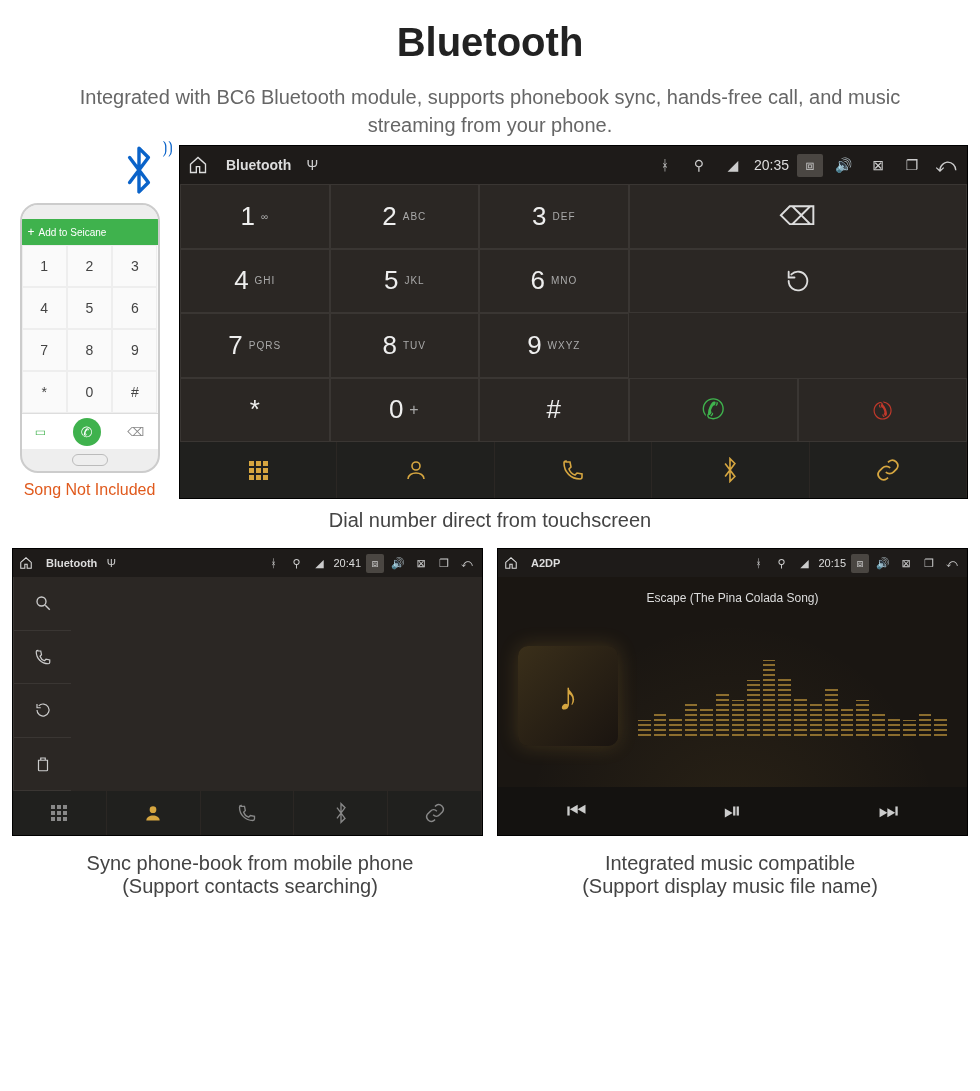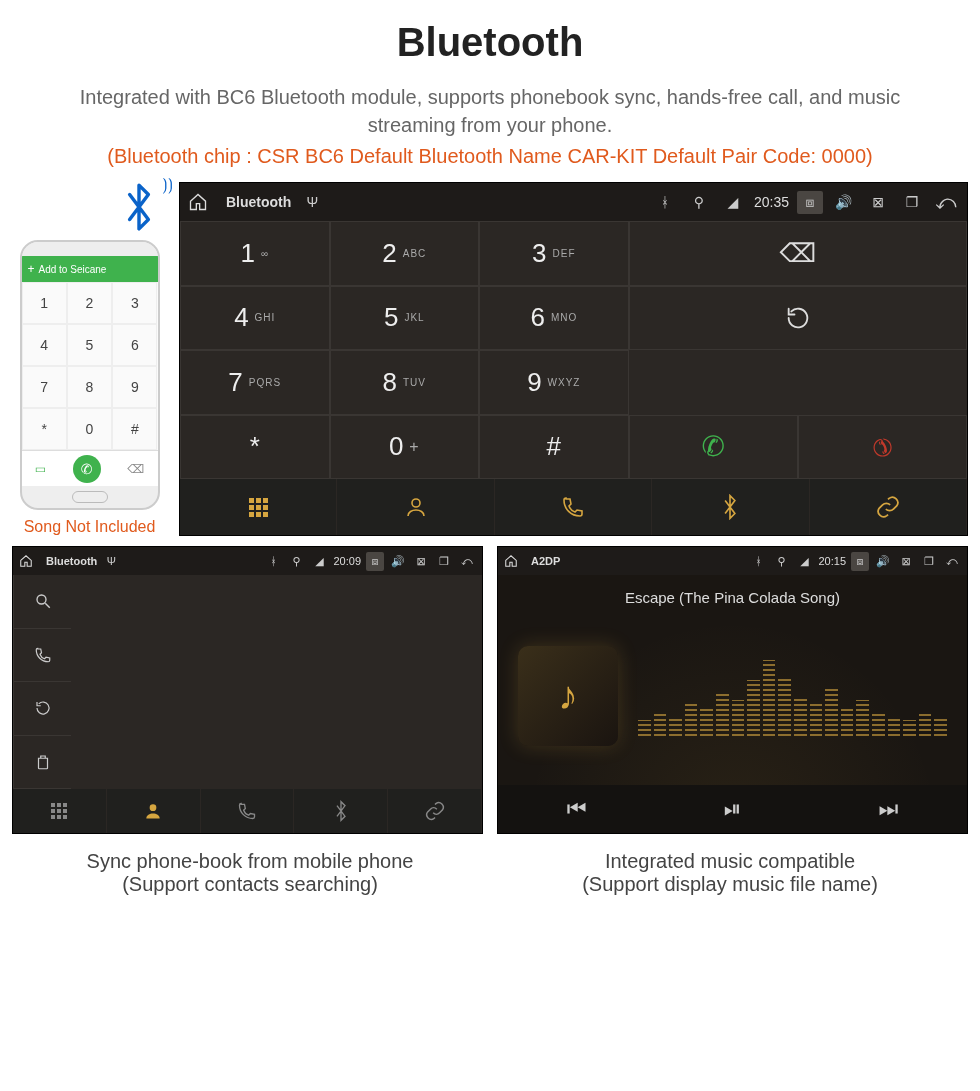--- a/index.html
+++ b/index.html
@@ -66,38 +66,37 @@
 .contacts-right { width:58px; display:flex; flex-direction:column; }
 .contacts-right .cr { flex:1; display:flex; align-items:center; justify-content:center; color:#ccc; font-size:18px; border-left:1px solid #3a3633; border-bottom:1px solid #3a3633; }
 
 .bottom-nav.sm { height:44px; }
 .bottom-nav.sm .bn { font-size:18px; }
 .bn.active { color:#d6a640; }
 .bn.dim { color:#888; }
 
 .music-body { flex:1; display:flex; flex-direction:column; align-items:center; justify-content:flex-start; position:relative; background:
   radial-gradient(circle at 50% 120%, rgba(214,166,64,0.08), transparent 60%), #1a1612; }
-.song-title { color:#ddd; font-size:15px; margin-top:14px; }
+.song-title { color:#ddd; font-size:12px; margin-top:14px; }
 .music-content { flex:1; display:flex; align-items:center; gap:20px; width:100%; padding:0 20px; }
 .album-art { width:100px; height:100px; background:linear-gradient(135deg,#3a2f1a,#1a1410); border-radius:10px; display:flex; align-items:center; justify-content:center; position:relative; box-shadow:0 0 20px rgba(214,166,64,0.2); }
 .album-art .note-bt { font-size:40px; color:#d6a640; }
 .equalizer { flex:1; height:80px; display:flex; align-items:flex-end; gap:3px; }
 .equalizer span { flex:1; background:repeating-linear-gradient(to top, #d6a640 0 2px, transparent 2px 5px); opacity:0.6; }
 .music-controls { height:48px; width:100%; display:flex; align-items:center; justify-content:space-around; color:#ccc; font-size:22px; background:#141210; }
 
 svg { display:block; }
 </style>
 </head>
 <body>
 
 <div class="page">
 
   <div class="title">Bluetooth</div>
   <div class="description">Integrated with BC6 Bluetooth module, supports phonebook sync, hands-free call, and music streaming from your phone.</div>
-  <div class="specs">(Bluetooth chip : CSR BC6     Default Bluetooth Name CAR-KIT     Default Pair Code: 0000)</div>
 
   <div class="row1">
     <div class="phone-col">
       <div class="bt-icon">
         <svg width="40" height="50" viewBox="0 0 24 32">
             <path d="M6 8 L18 24 L12 30 L12 2 L18 8 L6 24" stroke="#0a63c9" stroke-width="2.2" fill="none" stroke-linejoin="round" stroke-linecap="round"></path>
           </svg>
         <span class="waves">⟯⟯</span>
       </div>
       <div class="phone-mock">
@@ -248,37 +247,38 @@
             </svg>
         </div>
         <div class="bn">
           <svg width="26" height="26" viewBox="0 0 24 24">
               <path d="M10 14a5 5 0 0 0 7 0l3-3a5 5 0 0 0-7-7l-1 1M14 10a5 5 0 0 0-7 0l-3 3a5 5 0 0 0 7 7l1-1" fill="none" stroke="#d6a640" stroke-width="1.6"></path>
             </svg>
         </div>
       </div>
     </div>
   </div>
+  <div class="caption">Dial number direct from touchscreen</div>
 
   <div class="row2">
 
     <div class="panel">
       <div class="statusbar sm">
         <span class="sb-icon">
             <svg width="14" height="14" viewBox="0 0 24 24">
               <path d="M3 11 L12 3 L21 11 V21 H14 V14 H10 V21 H3 Z" fill="none" stroke="#ddd" stroke-width="1.8"></path>
             </svg>
           </span>
         <span class="sb-title">Bluetooth</span>
         <span class="sb-icon">Ψ</span>
         <span class="spacer"></span>
         <span class="sb-icon">ᚼ</span>
         <span class="sb-icon">⚲</span>
         <span class="sb-icon">◢</span>
-        <span>20:09</span>
+        <span>20:41</span>
         <span class="sb-icon hl">⧈</span>
         <span class="sb-icon">🔊</span>
         <span class="sb-icon">⊠</span>
         <span class="sb-icon">❐</span>
         <span class="sb-icon">⤺</span>
       </div>
       <div class="contacts-body">
         <div class="contacts-right">
           <div class="cr">
             <svg width="18" height="18" viewBox="0 0 24 24">

